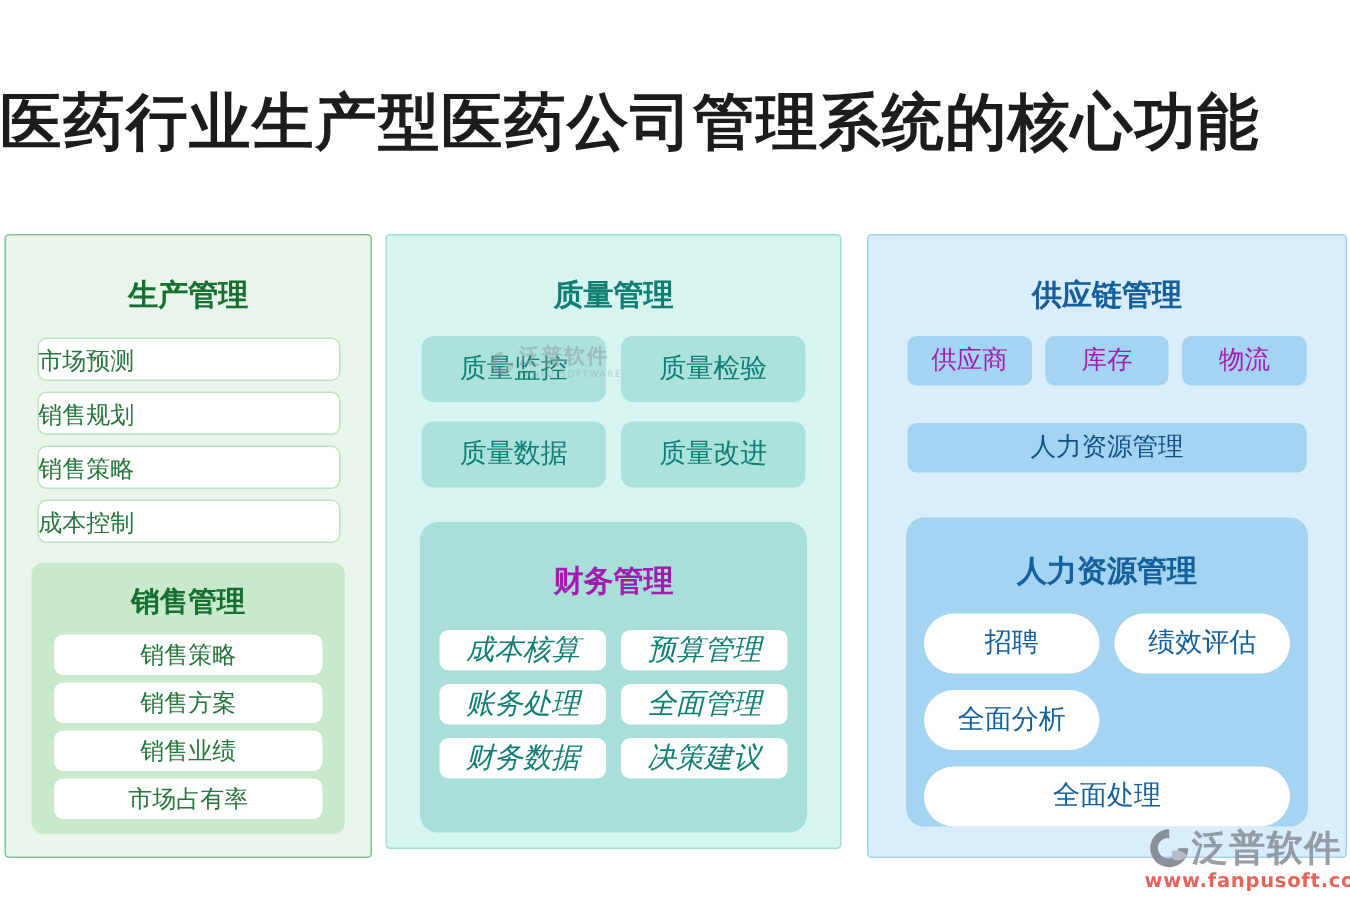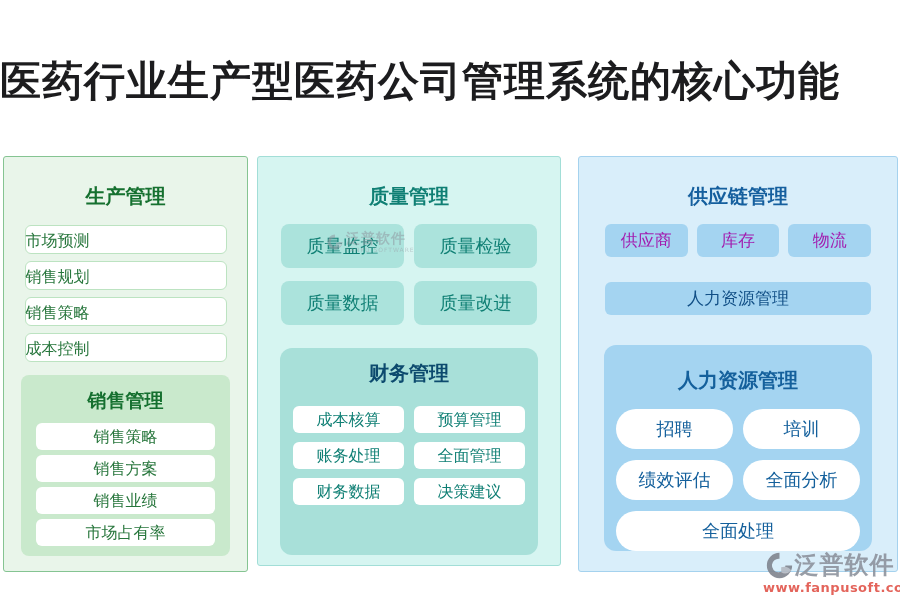--- a/index.html
+++ b/index.html
@@ -39,23 +39,23 @@
   .pill { background:#ffffff; border-radius:6px; text-align:center; }
   .subcard-sales .pill { height:27px; line-height:27px; margin-bottom:5px; color:#27763c; font-size:16px; }
 
   
   .q-grid { display:grid; grid-template-columns:1fr 1fr; gap:13px 10px; margin:14px 23px 0; }
   .q-tile {
     height:44px; line-height:44px; background:#abe3dc; border-radius:8px;
     text-align:center; color:#0f7f74; font-size:18px;
   }
   .subcard-finance { margin:23px 22px 0; height:207px; background:#a8e0d9; border-radius:12px; padding:0 13px; }
-  .subcard-finance .subcard-header { color:#0c4a6e; font-size:20px; padding:12px 0 19px; }
+  .subcard-finance .subcard-header { color:#a21caf; font-size:20px; padding:26px 0 19px; }
   .f-grid { display:grid; grid-template-columns:1fr 1fr; gap:9px 10px; }
-  .f-pill { height:27px; line-height:27px; color:#0f7f74; font-size:16px; }
+  .f-pill { height:27px; line-height:27px; color:#0f7f74; font-size:19px;font-style:italic; }
 
   
   .s-row { display:flex; gap:9px; margin:14px 26px 0; }
   .s-tile {
     flex:1; height:33px; line-height:33px; background:#a4d4f1; border-radius:6px;
     text-align:center; color:#a21caf; font-size:17px;
   }
   .s-wide {
     margin:25px 26px 0; height:33px; line-height:33px; background:#a4d4f1; border-radius:6px;
     text-align:center; color:#114f86; font-size:17px;
@@ -133,21 +133,20 @@
     <div class="s-row">
       <div class="s-tile">供应商</div>
       <div class="s-tile">库存</div>
       <div class="s-tile">物流</div>
     </div>
     <div class="s-wide">人力资源管理</div>
     <div class="subcard subcard-hr">
       <h3 class="subcard-header">人力资源管理</h3>
       <div class="h-grid">
         <div class="pill h-pill">招聘</div>
-        <div class="pill h-pill">培训</div>
         <div class="pill h-pill">绩效评估</div>
         <div class="pill h-pill">全面分析</div>
         <div class="pill h-pill wide">全面处理</div>
       </div>
     </div>
   </section>
 
   <div class="wm-mid">
     <svg class="wm-icon" viewBox="0 0 32 32" aria-hidden="true">
       <path d="M16 1 A15 15 0 1 0 31 16 L23 16 A8 8 0 1 1 16 8 Z" fill="#8f959e"></path>

